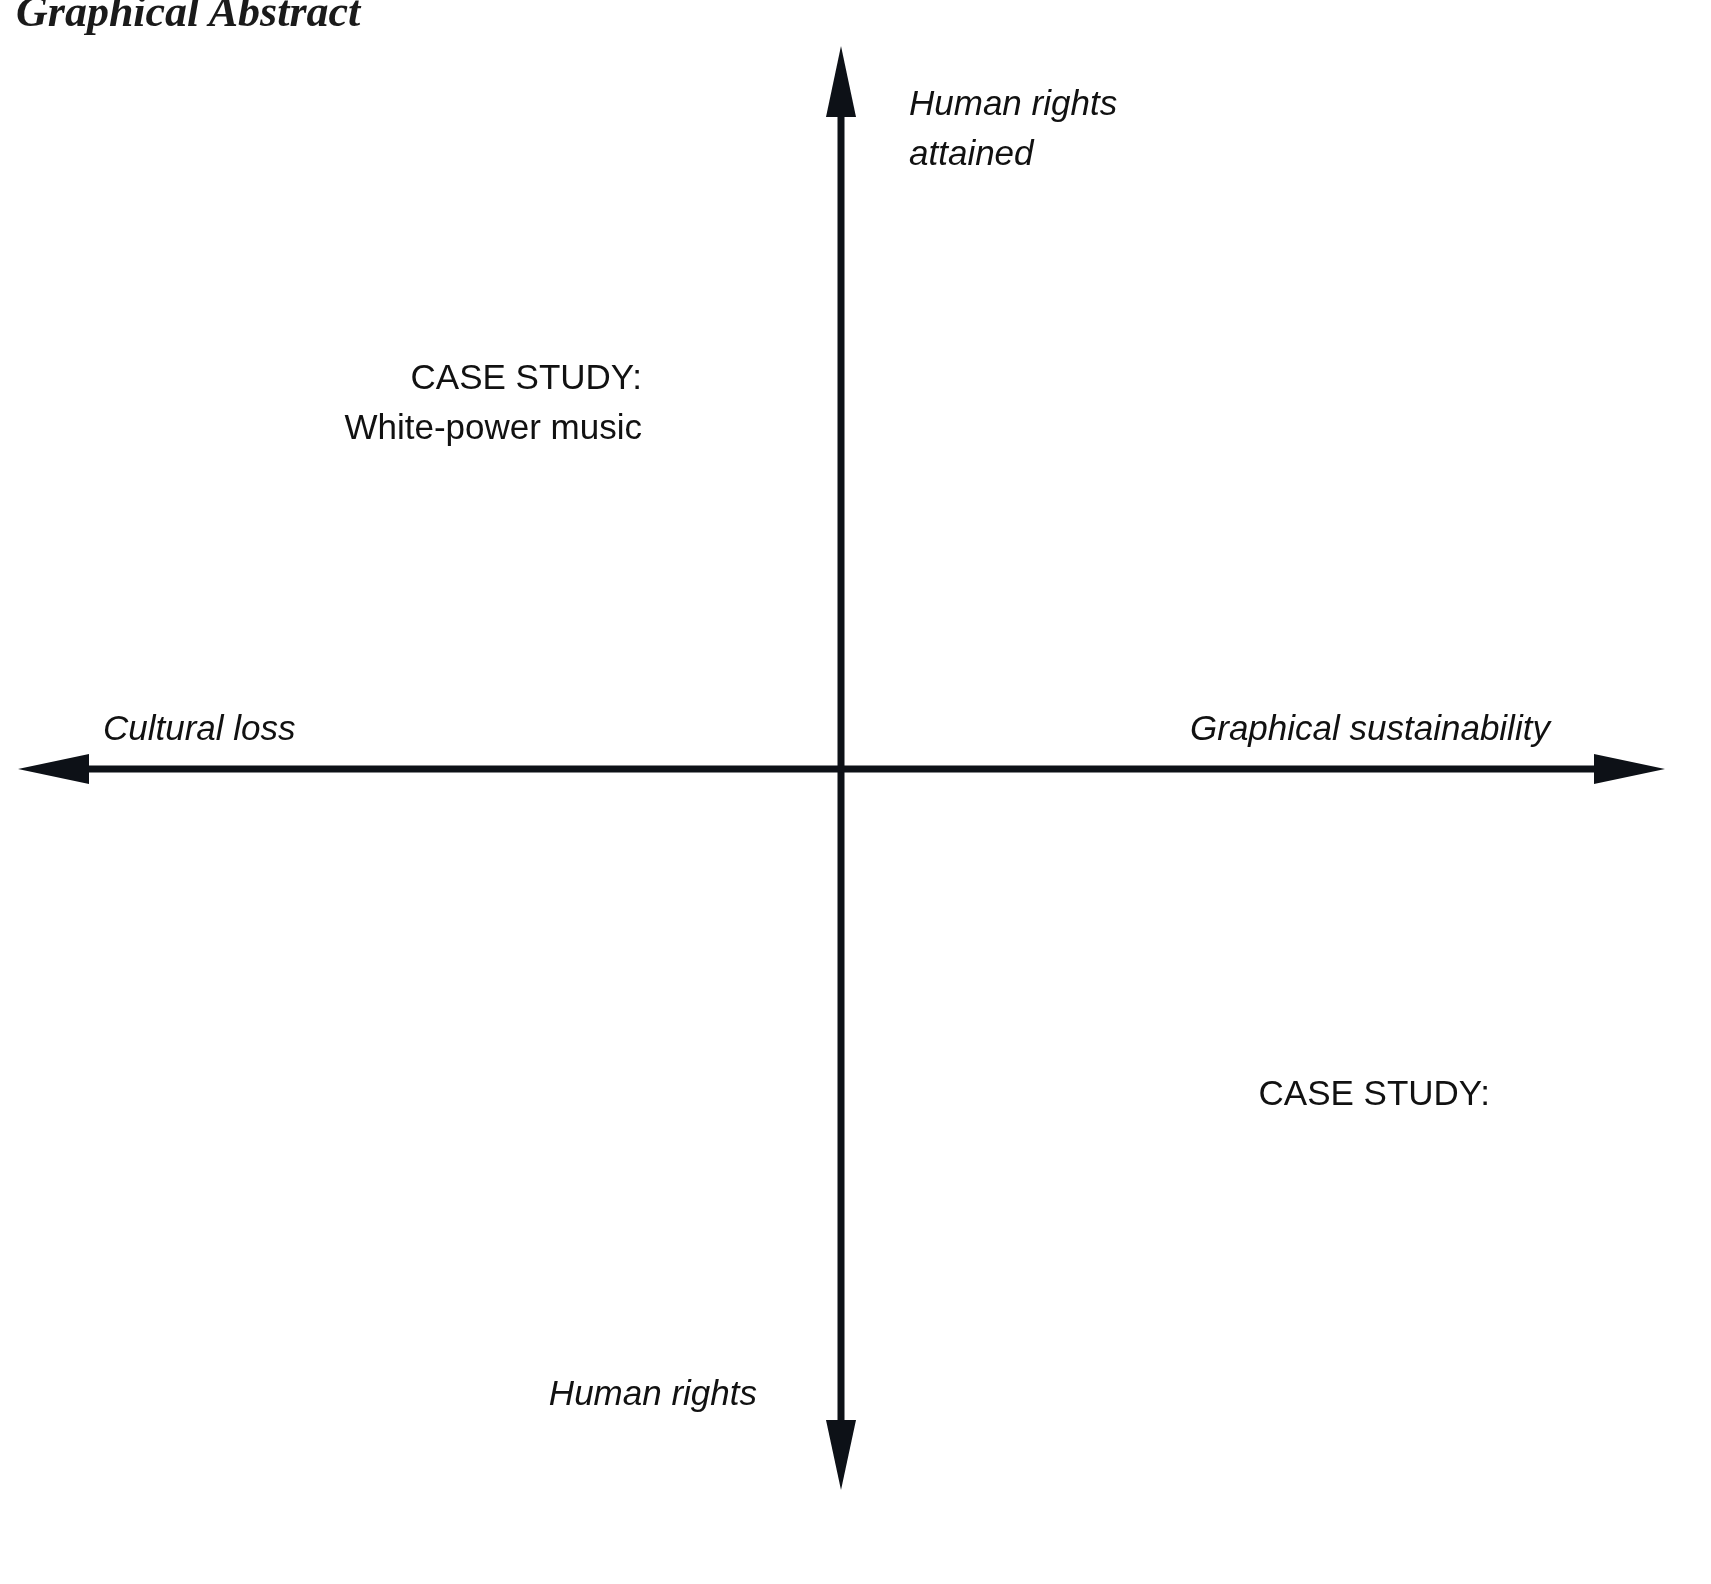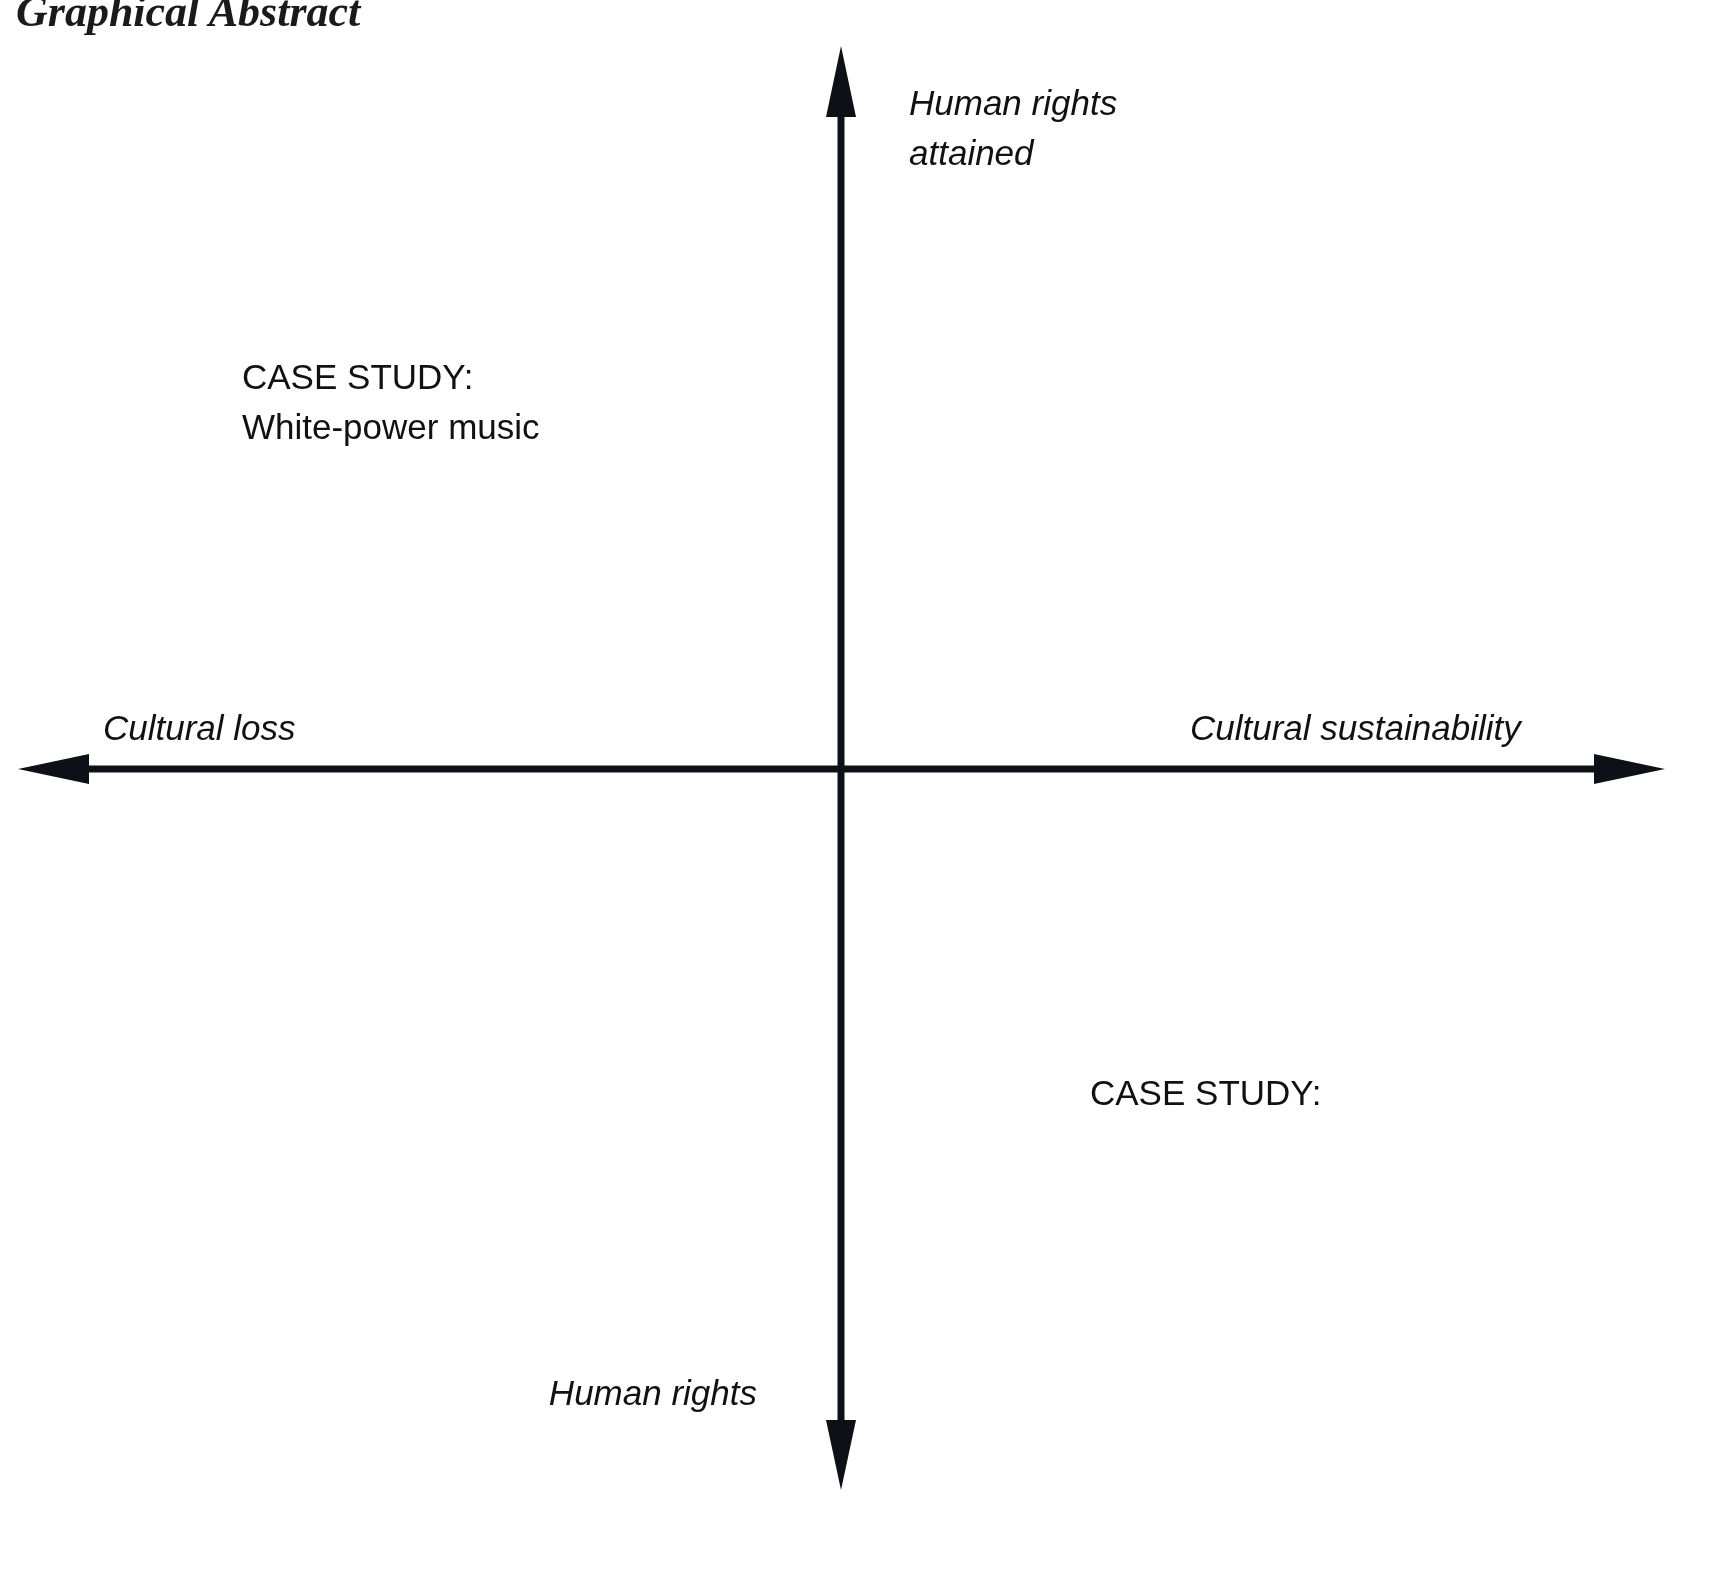--- a/index.html
+++ b/index.html
@@ -33,21 +33,21 @@
     }
     .label {
       position: absolute;
       font-family: "Liberation Sans", sans-serif;
       font-size: 35px;
       line-height: 50px;
       color: #111111;
       white-space: nowrap;
     }
     .italic { font-style: italic; }
-    .center { text-align: left; }
+    .center { text-align: right; }
     .right { text-align: right; }
     .block { display: block; }
   </style>
 </head>
 <body>
 
 <div class="title">Graphical Abstract</div>
 
 <svg class="axes" width="1711" height="1584" viewBox="0 0 1711 1584">
 
@@ -64,21 +64,21 @@
   </g>
 </svg>
 
 <div class="label italic" style="left:909px; top:78px;">
   <span class="block">Human rights</span>
   <span class="block">attained</span>
 </div>
 
 <div class="label italic" style="left:103px; top:703px;">Cultural loss</div>
 
-<div class="label italic" style="left:1190px; top:703px;">Cultural sustainability</div>
+<div class="label italic" style="left:1190px; top:703px;">Graphical sustainability</div>
 
 <div class="label center" style="left:242px; width:400px; top:352px;">
   <span class="block">CASE STUDY:</span>
   <span class="block">White-power music</span>
 </div>
 
 <div class="label center" style="left:1090px; width:400px; top:1068px;">
   <span class="block">CASE STUDY:</span>
 </div>
 

